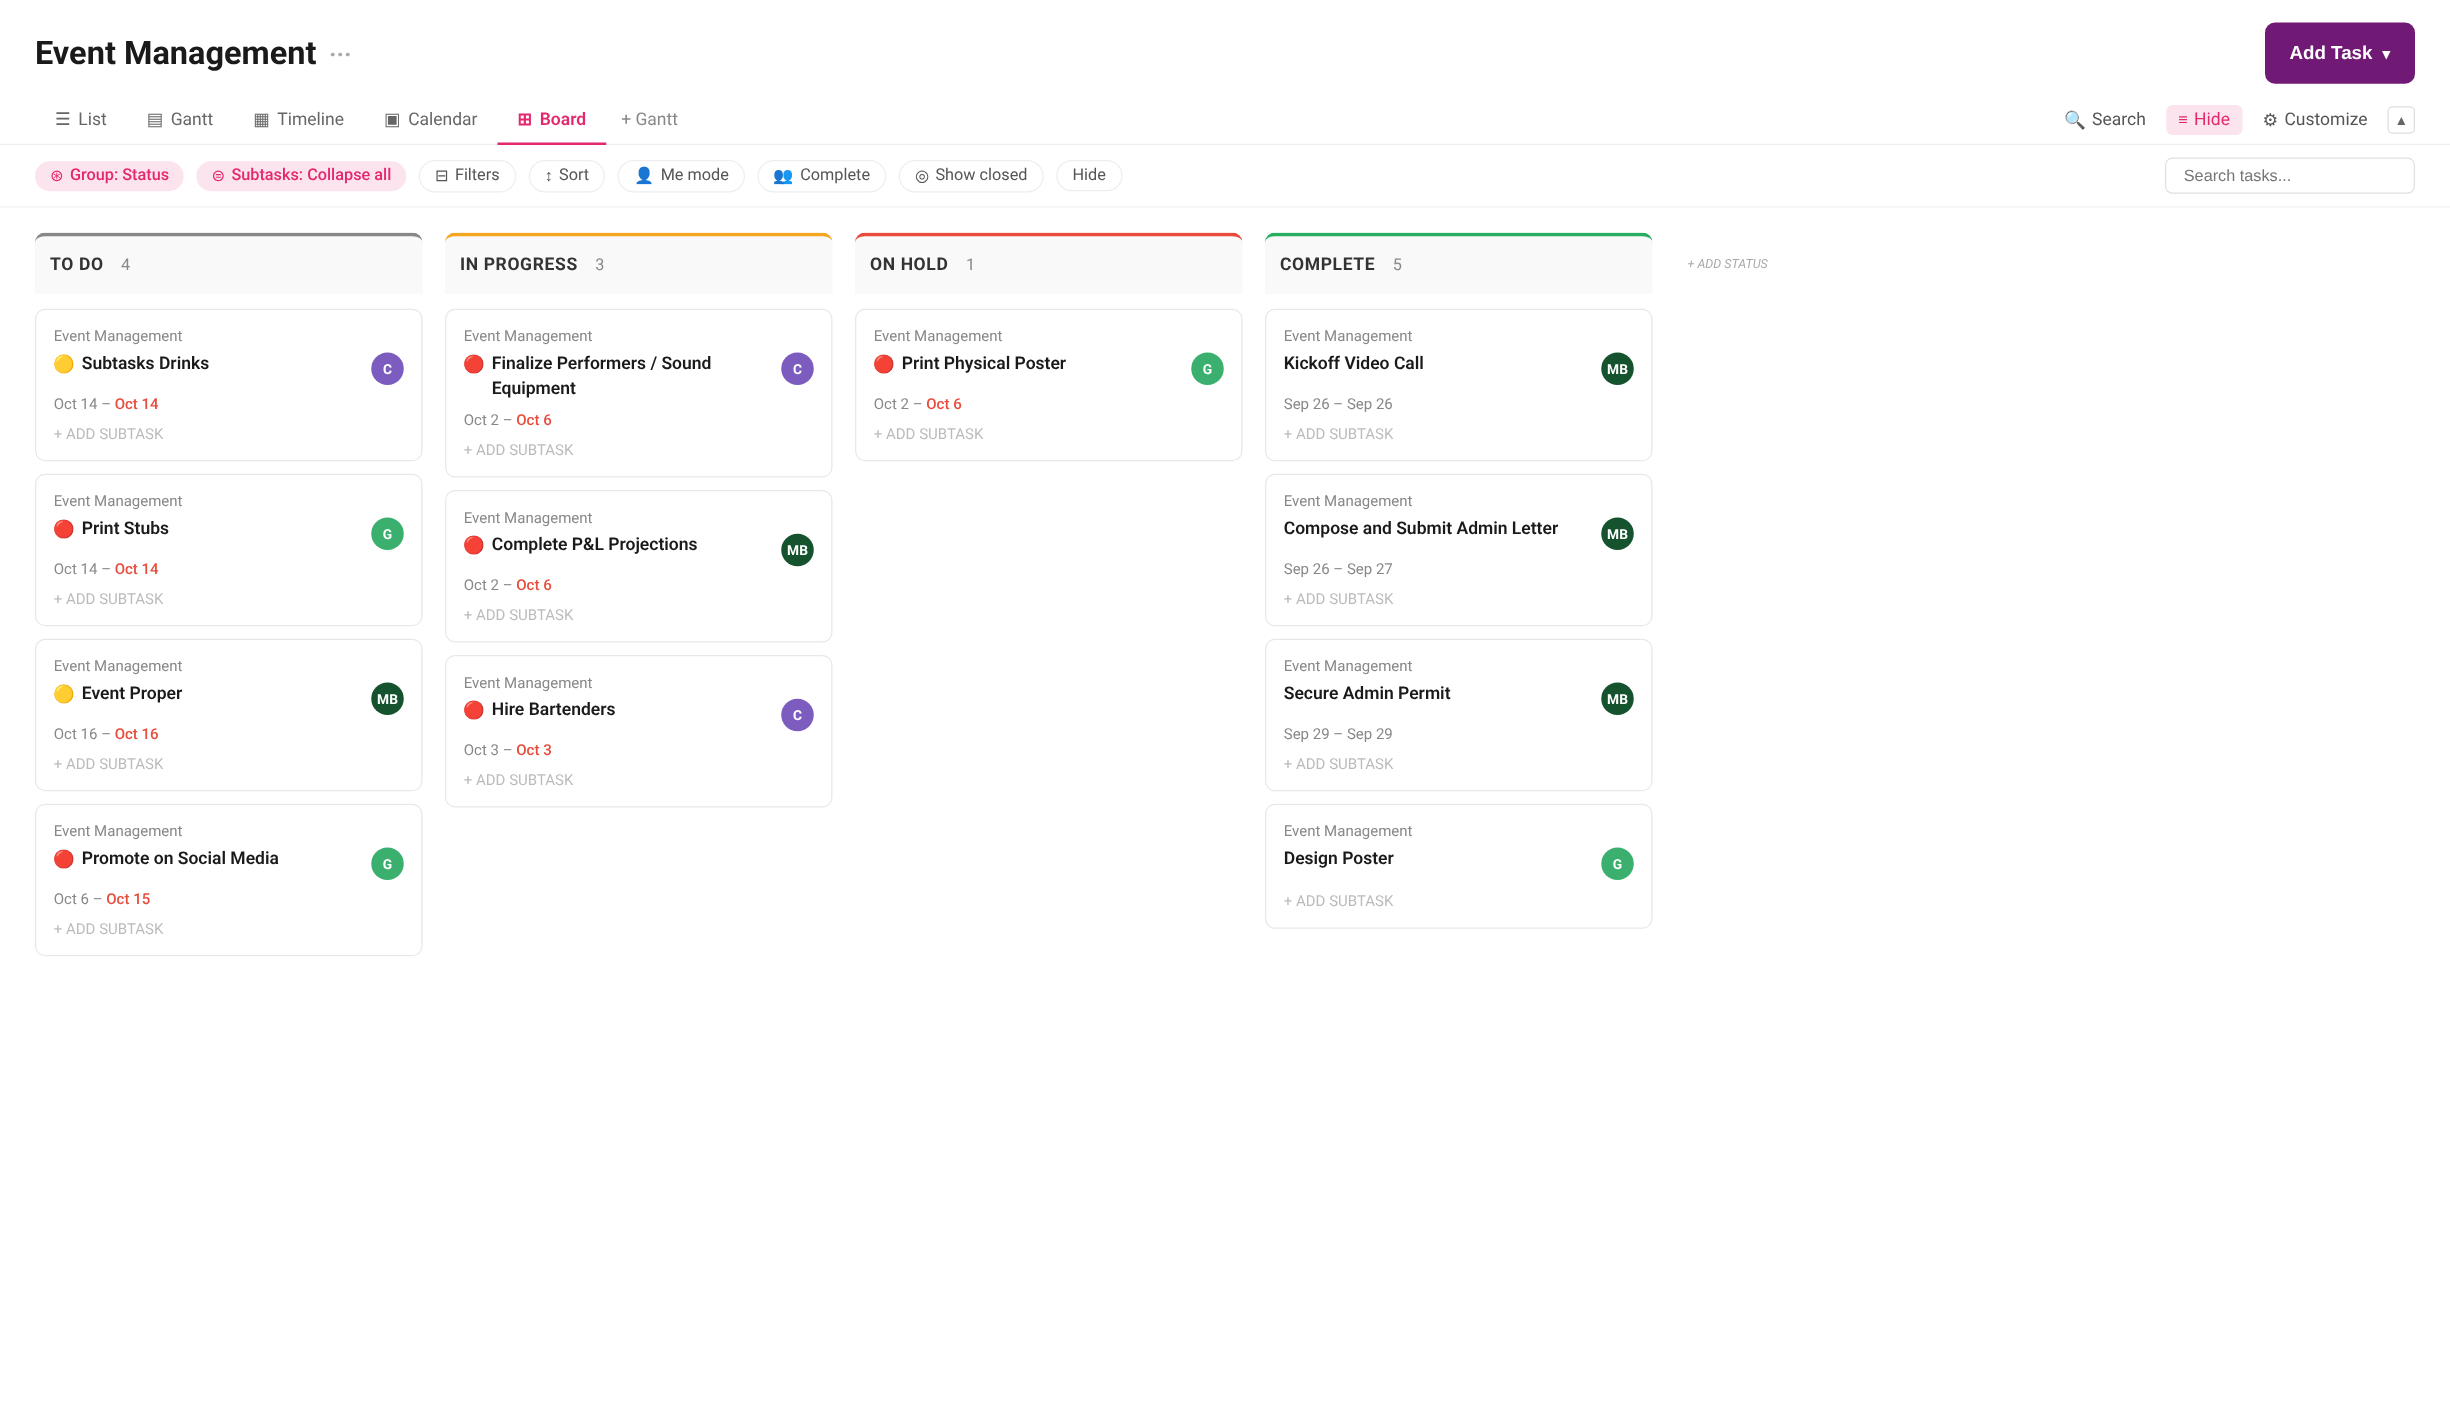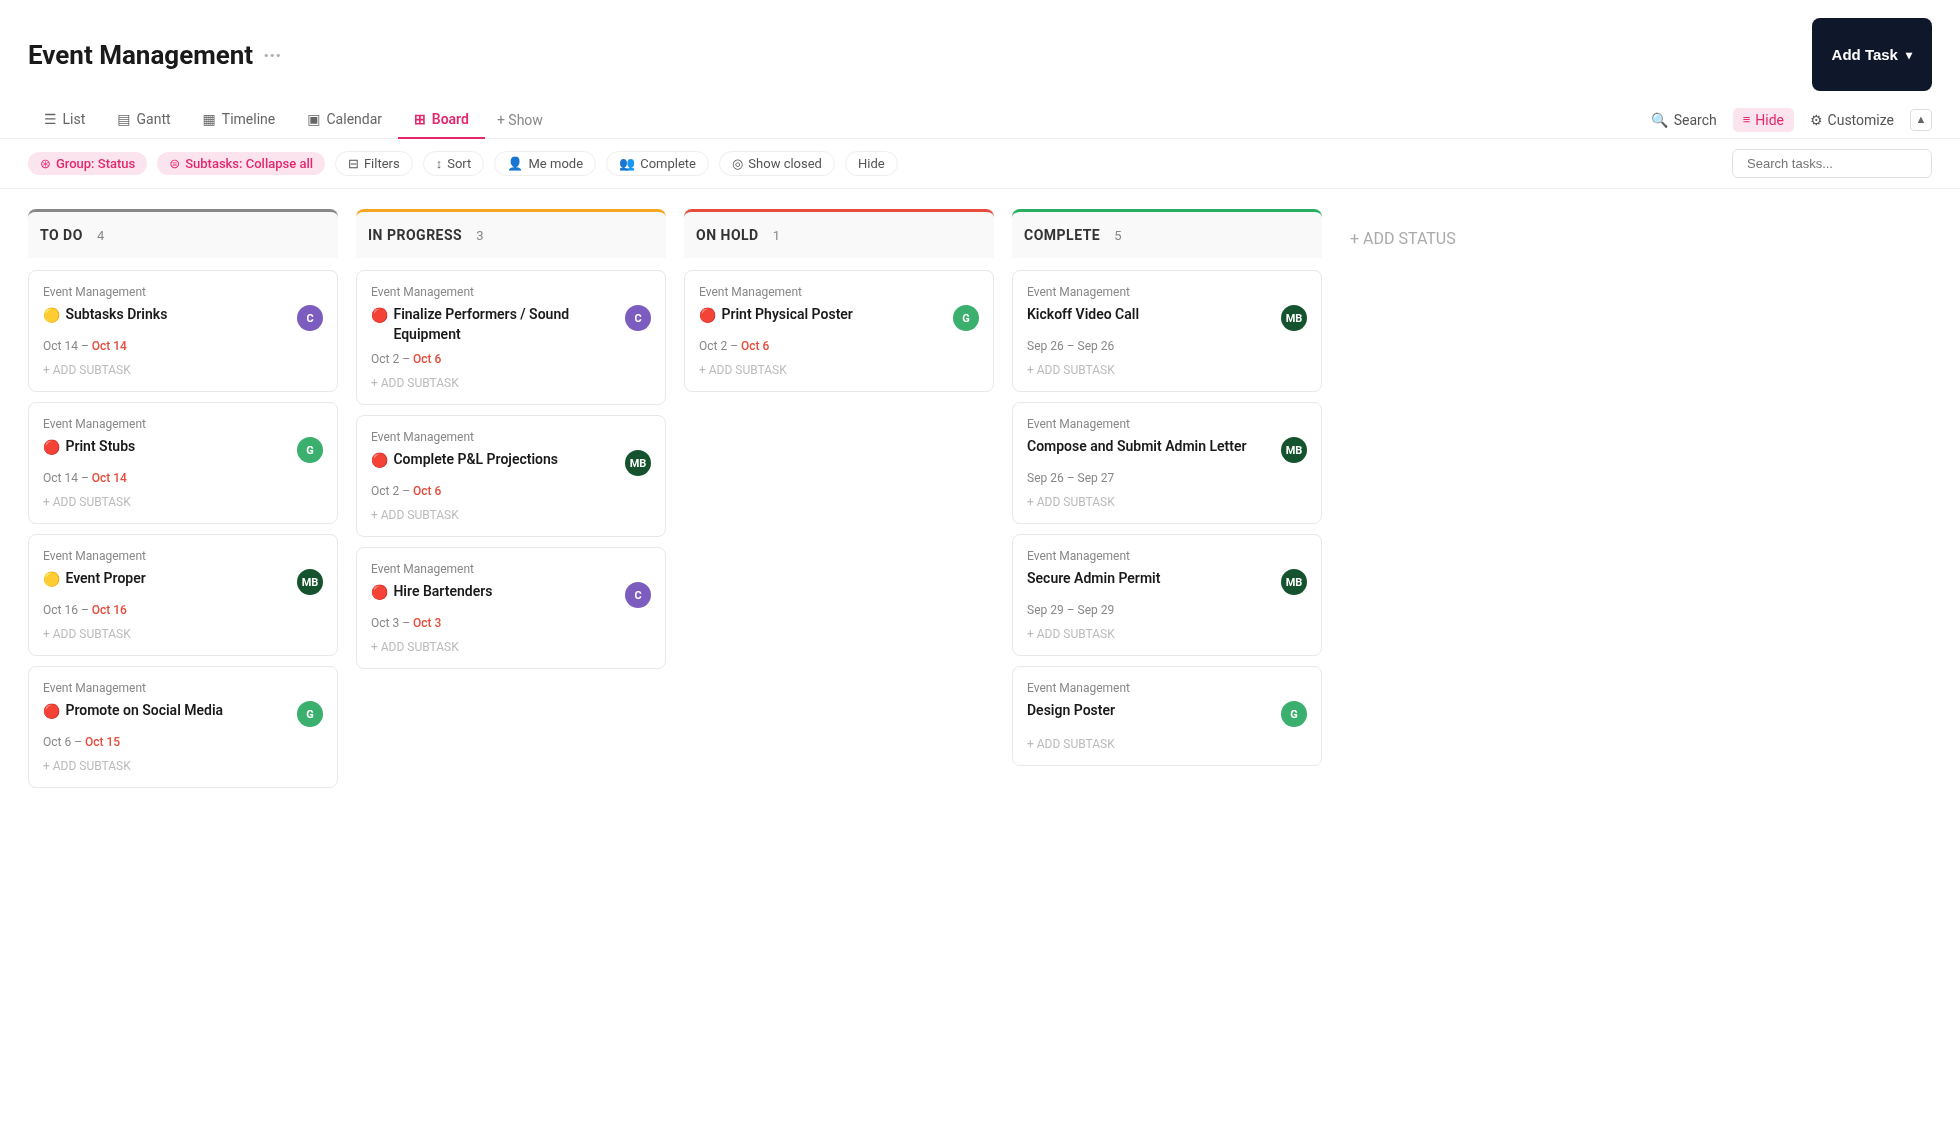--- a/index.html
+++ b/index.html
@@ -1,21 +1,21 @@
 <!DOCTYPE html>
 <html><head>
   <meta charset="utf-8">
   <style>
     * { box-sizing: border-box; margin: 0; padding: 0; }
     body { font-family: -apple-system, BlinkMacSystemFont, 'Segoe UI', Roboto, sans-serif; background: #fff; color: #333; font-size: 14px; }
 
     .app-header { display: flex; align-items: center; justify-content: space-between; padding: 18px 28px 10px; }
     .app-title { font-size: 26px; font-weight: 700; color: #1a1a1a; display: flex; align-items: center; gap: 10px; }
     .app-title-dots { font-size: 20px; color: #aaa; cursor: pointer; }
-    .add-task-btn { background: #0f172a; color: #fff; border: none; border-radius: 8px; padding: 28px 20px; font-size: 15px; font-weight: 600; cursor: pointer; display: flex; align-items: center; gap: 8px; }
+    .add-task-btn { background: #701a75; color: #fff; border: none; border-radius: 8px; padding: 16px 20px; font-size: 15px; font-weight: 600; cursor: pointer; display: flex; align-items: center; gap: 8px; }
     .add-task-btn .chevron { font-size: 12px; }
 
     .view-tabs { display: flex; align-items: center; padding: 0 28px; border-bottom: 1px solid #eee; gap: 0; }
     .view-tab { display: flex; align-items: center; gap: 6px; padding: 10px 16px; color: #666; cursor: pointer; font-size: 14px; border-bottom: 2px solid transparent; margin-bottom: -1px; }
     .view-tab.active { color: #e3286e; border-bottom: 2px solid #e3286e; font-weight: 600; }
     .add-view { color: #888; display: flex; align-items: center; gap: 4px; padding: 10px 12px; cursor: pointer; }
 
     .view-actions-right { margin-left: auto; display: flex; align-items: center; gap: 16px; }
     .view-action-btn { display: flex; align-items: center; gap: 5px; color: #555; cursor: pointer; font-size: 14px; }
     .view-action-btn.hide-btn { background: #fce4ef; color: #e3286e; padding: 4px 10px; border-radius: 5px; }
@@ -45,21 +45,21 @@
     .priority-icon { font-size: 14px; flex-shrink: 0; margin-top: 1px; }
     .avatar { width: 26px; height: 26px; border-radius: 50%; display: flex; align-items: center; justify-content: center; font-size: 11px; font-weight: 700; flex-shrink: 0; }
     .avatar.purple { background: #7c5cbf; color: #fff; }
     .avatar.dark { background: #14532d; color: #fff; }
     .avatar.green { background: #3aaf6e; color: #fff; }
     .task-dates { font-size: 12px; color: #888; margin-top: 8px; }
     .task-dates .date-overdue { color: #e74c3c; font-weight: 500; }
     .add-subtask { font-size: 12px; color: #bbb; margin-top: 10px; cursor: pointer; }
 
     .add-status-col { display: flex; align-items: flex-start; padding-top: 10px; }
-    .add-status-btn { color: #aaa; font-size: 16px; cursor: pointer; white-space: nowrap; padding: 10px; }
+    .add-status-btn { color: #aaa; font-size: 10px; cursor: pointer; white-space: nowrap; padding: 10px; font-style: italic; }
   </style>
 </head>
 <body>
 
 <div>
   <div class="app-header">
     <div class="app-title">
       <span>Event Management</span>
       <span class="app-title-dots">···</span>
     </div>
@@ -84,21 +84,21 @@
     </div>
     <div class="view-tab">
       <span>▣</span>
       <span>Calendar</span>
     </div>
     <div class="view-tab active">
       <span>⊞</span>
       <span>Board</span>
     </div>
     <div class="add-view">
-      <span>+ Show</span>
+      <span>+ Gantt</span>
     </div>
     <div class="view-actions-right">
       <div class="view-action-btn">
         <span>🔍</span>
         <span>Search</span>
       </div>
       <div class="view-action-btn hide-btn">
         <span style="font-size:13px;">≡</span>
         <span>Hide</span>
       </div>

